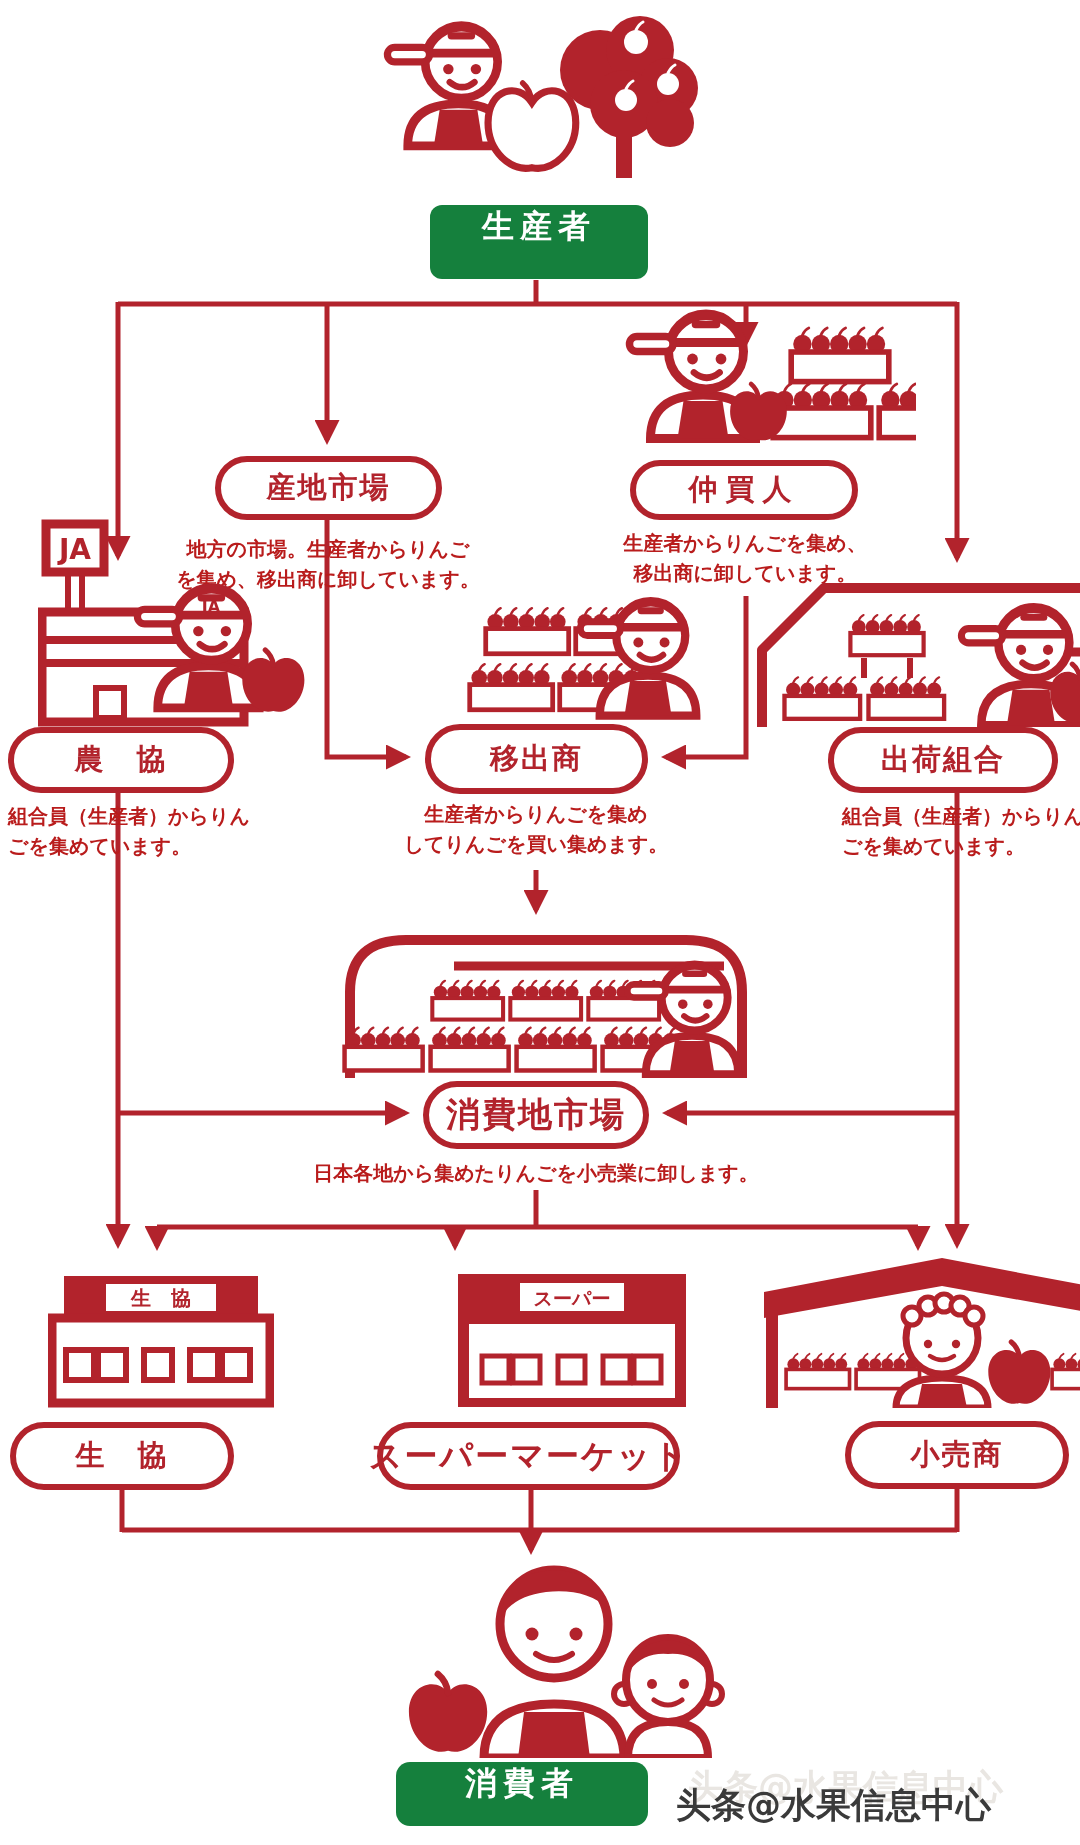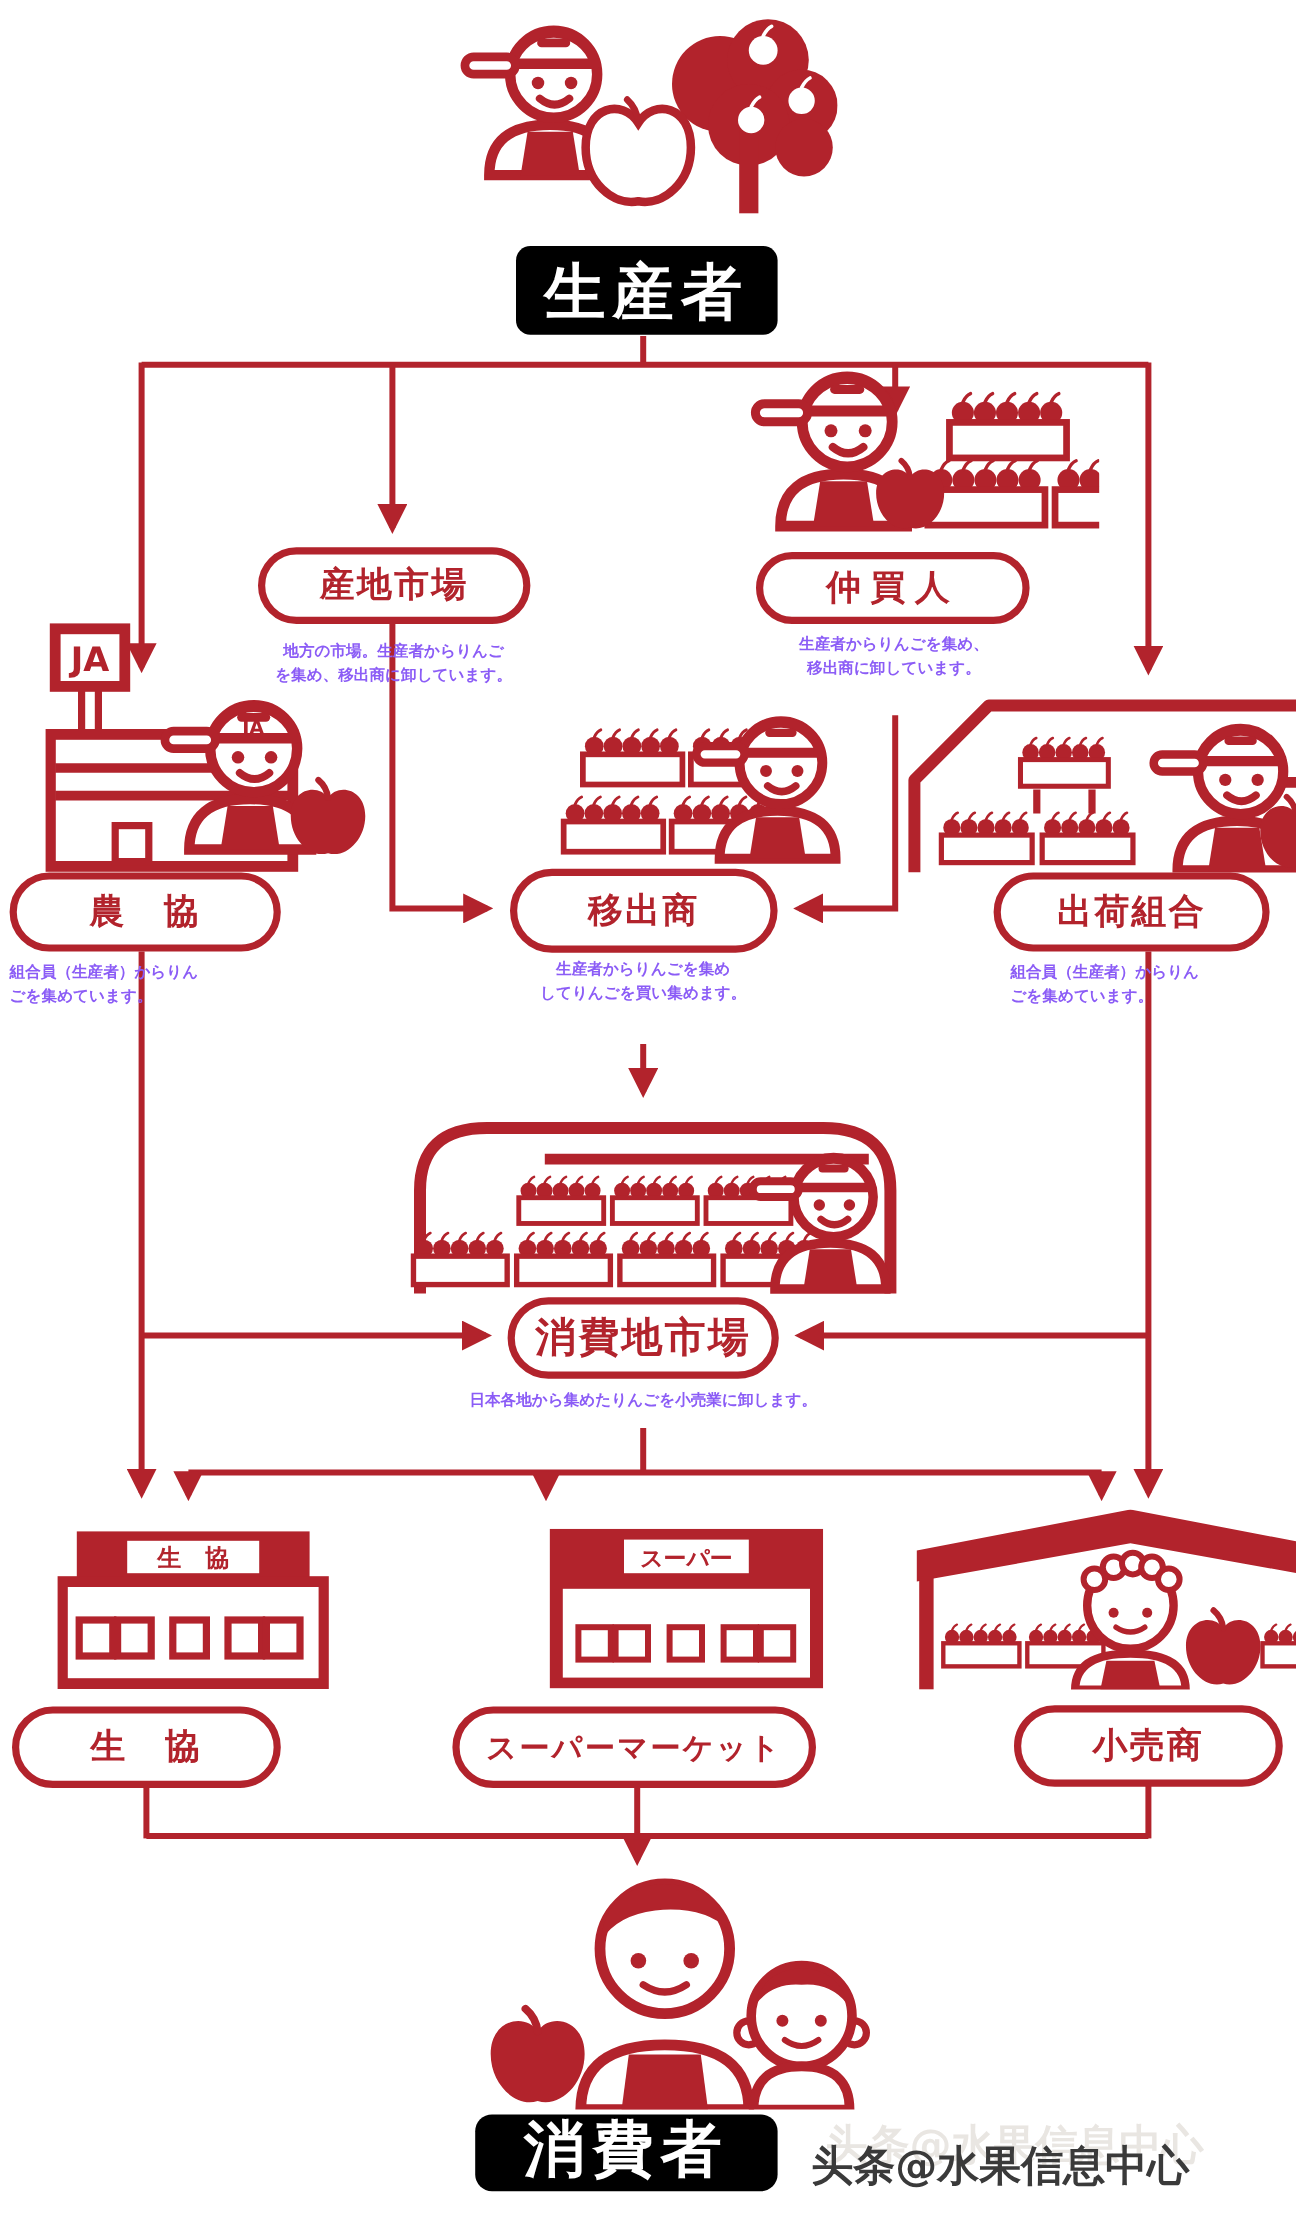--- a/index.html
+++ b/index.html
@@ -8,26 +8,26 @@
     font-family:"DejaVu Sans","Liberation Sans",sans-serif;
   }
   .icon{position:absolute;padding-left:38px;}
   .icon svg{display:block;width:100%;height:100%;}
   .pill{
     position:absolute;background:#fff;border:6px solid #b2232c;border-radius:44px;
     display:flex;align-items:center;justify-content:center;box-sizing:border-box;
     color:#b2232c;font-weight:bold;font-size:29px;letter-spacing:2px;white-space:nowrap;
   }
   .labelbox{
-    position:absolute;background:#000000;color:#fff;font-weight:bold;font-size:51px;
-    display:flex;align-items:flex-end;justify-content:center;border-radius:12px;
+    position:absolute;background:#15803d;color:#fff;font-weight:bold;font-size:32px;
+    display:flex;align-items:flex-start;justify-content:center;border-radius:12px;
     letter-spacing:6px;white-space:nowrap;
   }
   .desc{
-    position:absolute;color:#8b5cf6;font-weight:bold;font-size:13px;line-height:1.5;
+    position:absolute;color:#b91c1c;font-weight:bold;font-size:20px;line-height:1.5;
     text-align:center;white-space:nowrap;
   }
   .desc.left{text-align:left;}
   #connectors{position:absolute;left:0;top:0;width:1080px;height:1845px;}
   .watermark{
     position:absolute;left:676px;top:1782px;width:400px;
     color:#3a3a3a;font-weight:bold;font-size:35px;white-space:nowrap;
     text-shadow:12px -18px 0 #e9e6e2;
   }
 </style>
@@ -270,21 +270,21 @@
       <rect x="11" y="50" width="206" height="74" fill="#fff"></rect>
       <g fill="#fff" stroke="#b2232c" stroke-width="5">
         <rect x="24" y="82" width="27" height="27"></rect>
           <rect x="55" y="82" width="27" height="27"></rect>
         <rect x="100" y="82" width="27" height="27"></rect>
         <rect x="145" y="82" width="27" height="27"></rect>
           <rect x="176" y="82" width="27" height="27"></rect>
       </g>
     </svg>
   </div>
-  <div class="pill" style="left:377px;top:1422px;width:303px;height:68px;font-size:25px">
+  <div class="pill" style="left:377px;top:1422px;width:303px;height:68px;font-size:33px">
     <span>スーパーマーケット</span>
   </div>
 
   <div class="icon" style="left:724px;top:1258px;width:360px;height:150px">
     <svg viewBox="0 0 360 150">
       <path d="M180 0 L358 34 L358 60 L180 28 L2 60 L2 34 Z" fill="#b2232c"></path>
       <rect x="4" y="56" width="12" height="94" fill="#b2232c"></rect>
       <rect x="344" y="56" width="12" height="94" fill="#b2232c"></rect>
       <use href="#g-box" transform="translate(22,88) scale(0.52)"></use>
       <use href="#g-box" transform="translate(92,88) scale(0.52)"></use>

